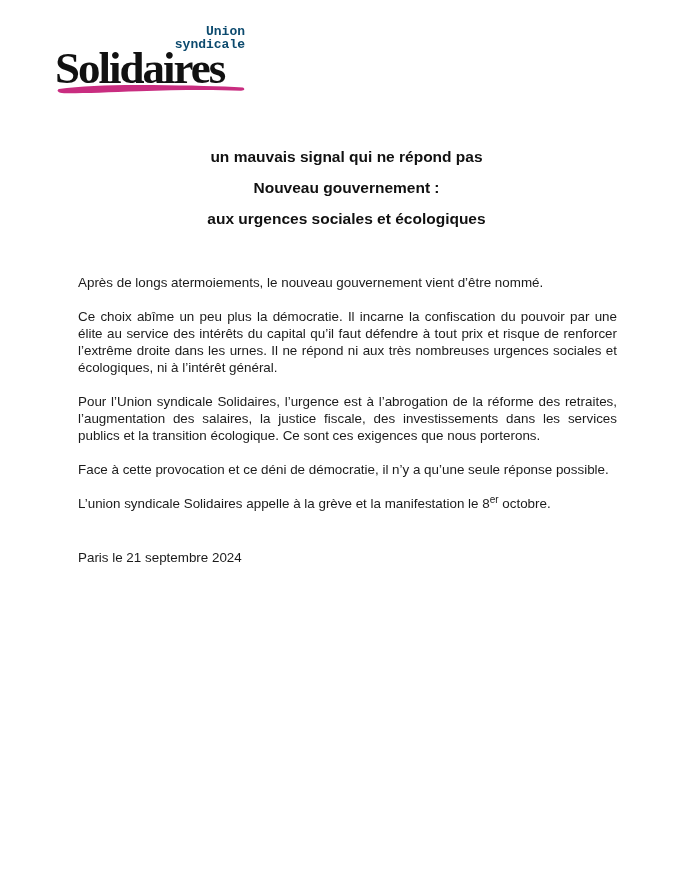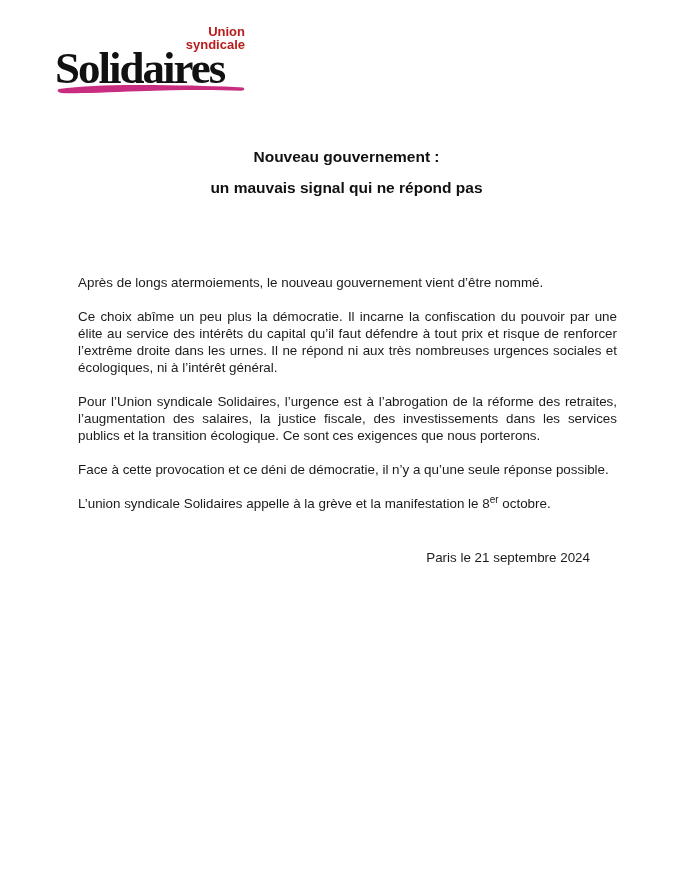--- a/index.html
+++ b/index.html
@@ -19,25 +19,25 @@
 
   
   .logo {
     position: absolute;
     top: 25px;
     left: 55px;
     width: 192px;
   }
   .logo .union {
     text-align: right;
-    font-family: Liberation Sans, sans-serif;
+    font-family: Liberation Mono, monospace;
     font-weight: bold;
     font-size: 13px;
     line-height: 13px;
-    color: #b91c1c;
+    color: #0c4a6e;
     padding-right: 2px;
   }
   .logo .wordmark {
     font-family: "Liberation Serif", serif;
     font-weight: bold;
     font-size: 45px;
     line-height: 42px;
     letter-spacing: -2px;
     color: #111111;
     white-space: nowrap;
@@ -74,21 +74,20 @@
   .doc-body p {
     margin: 16px 0 17px 0;
     text-align: justify;
   }
   .doc-body p sup {
     font-size: 10px;
     line-height: 0;
   }
   .dateline {
     margin-top: 37px;
-    text-align: right;
     padding-right: 27px;
     font-size: 13.4px;
   }
 </style>
 </head>
 <body>
 
 <div class="page">
 
   <div class="logo">
@@ -97,22 +96,23 @@
       <div>syndicale</div>
     </div>
     <div class="wordmark">Solidaires</div>
     <svg class="underline" width="192" height="14" viewBox="0 0 192 14" aria-hidden="true">
       <path fill="#c92d80" d="M4,7 C28,3.5 62,2.5 98,3 C134,3.5 166,4 188,5.5 C190,6.5 190,8.5 186,8.8
                C158,7.5 120,8 84,9.2 C52,10.3 24,11.5 9,11.2 C3,11 1,8.5 4,7 Z"></path>
     </svg>
   </div>
 
   <div class="doc-title">
+    <div>un mauvais signal qui ne répond pas</div>
     <div>Nouveau gouvernement :</div>
-    <div>un mauvais signal qui ne répond pas</div>
+    <div>aux urgences sociales et écologiques</div>
   </div>
 
   <div class="doc-body">
     <p>Après de longs atermoiements, le nouveau gouvernement vient d’être nommé.</p>
     <p>Ce choix abîme un peu plus la démocratie. Il incarne la confiscation du pouvoir par une élite au service des intérêts du capital qu’il faut défendre à tout prix et risque de renforcer l’extrême droite dans les urnes. Il ne répond ni aux très nombreuses urgences sociales et écologiques, ni à l’intérêt général.</p>
     <p>Pour l’Union syndicale Solidaires, l’urgence est à l’abrogation de la réforme des retraites, l’augmentation des salaires, la justice fiscale, des investissements dans les services publics et la transition écologique. Ce sont ces exigences que nous porterons.</p>
     <p>Face à cette provocation et ce déni de démocratie, il n’y a qu’une seule réponse possible.</p>
     <p><span>L’union syndicale Solidaires appelle à la grève et la manifestation le 8</span><sup>er</sup><span> octobre.</span></p>
     <div class="dateline">Paris le 21 septembre 2024</div>
   </div>

